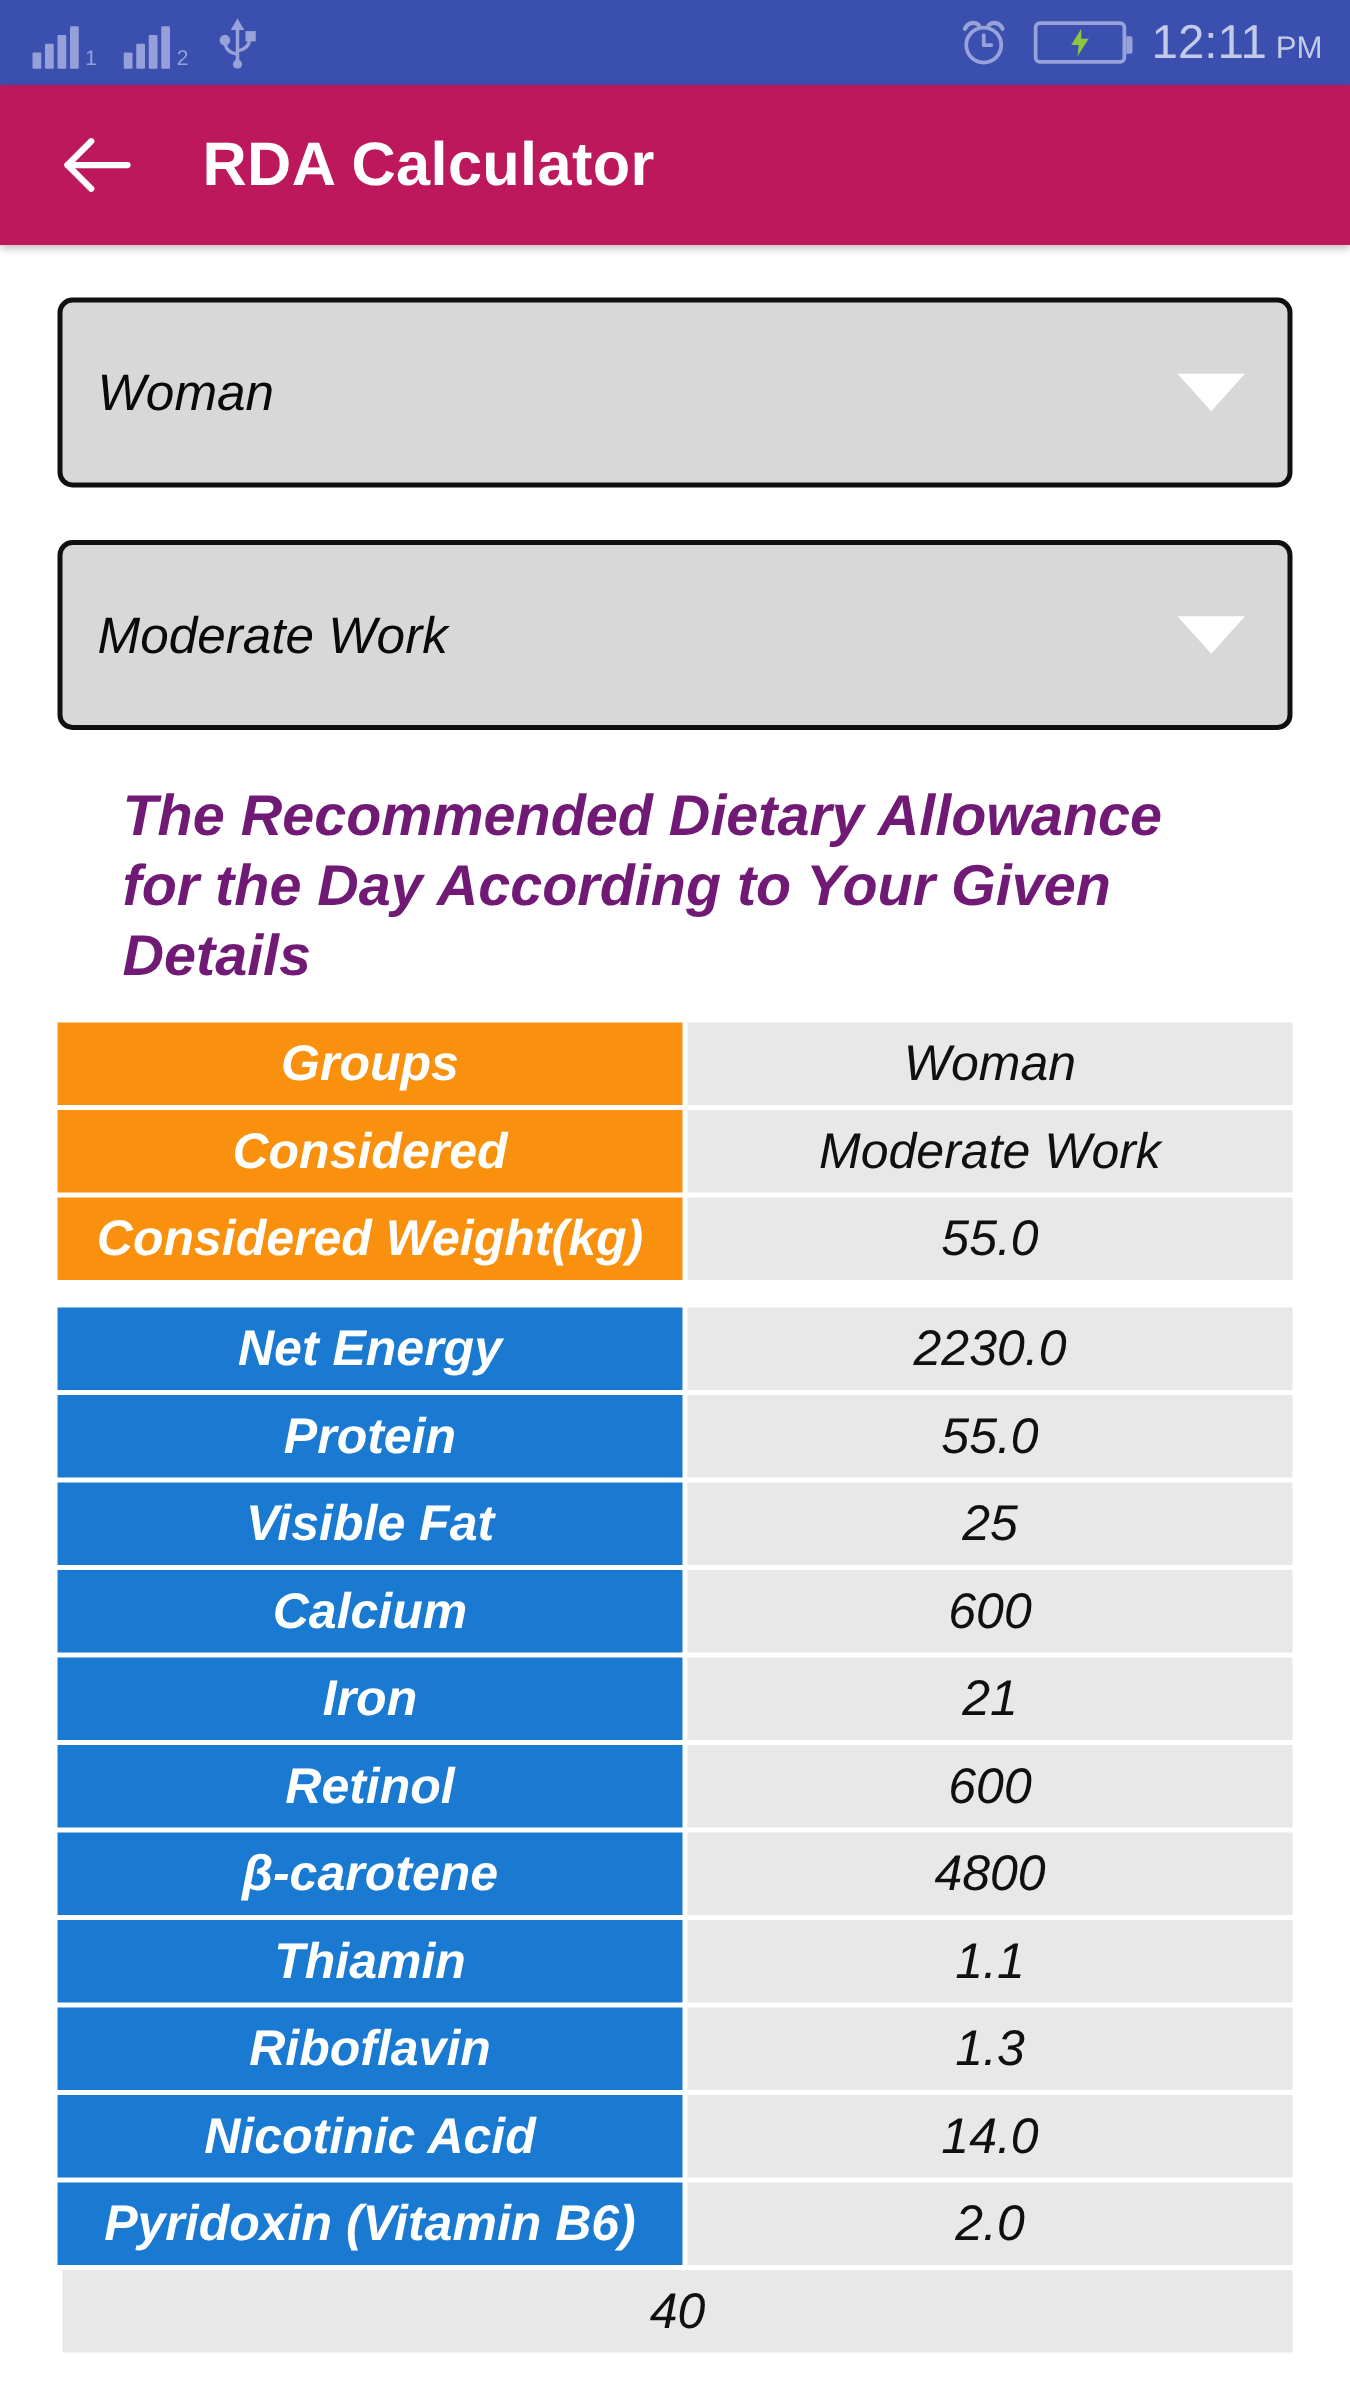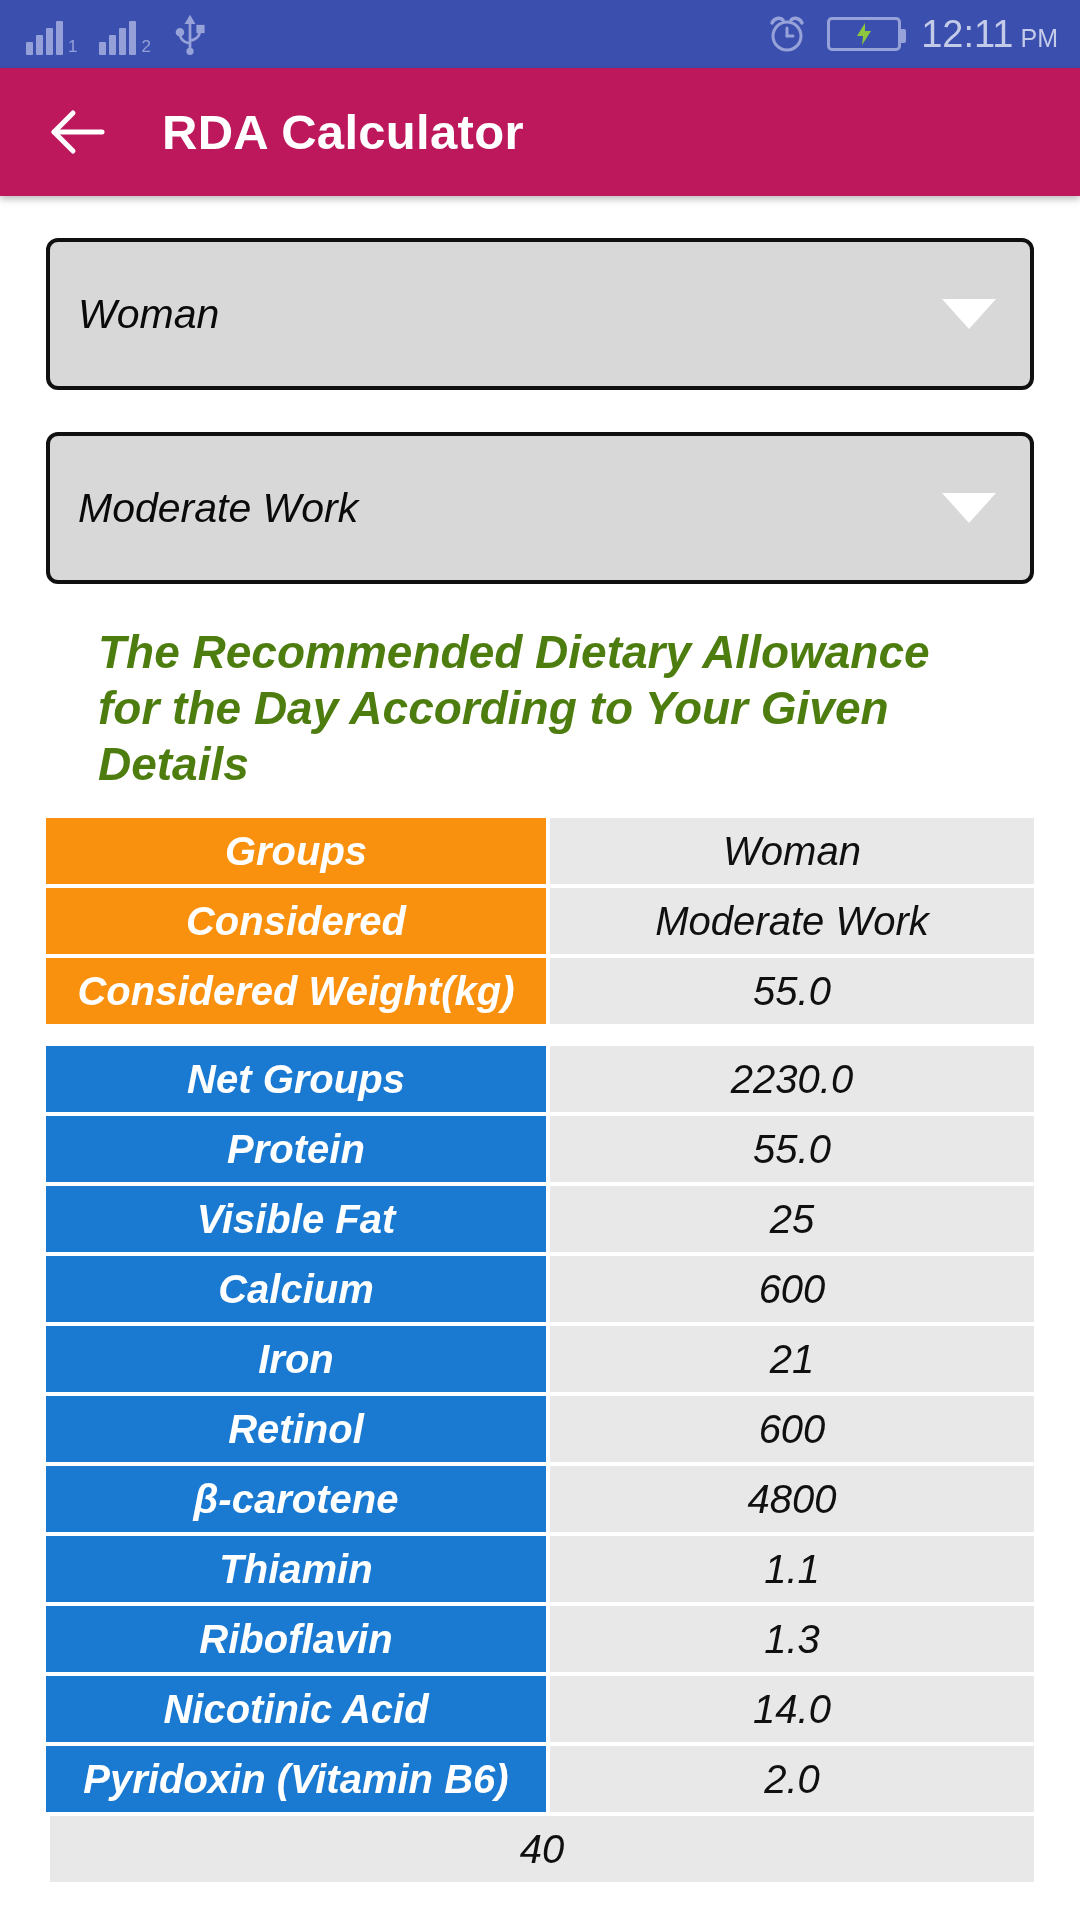--- a/index.html
+++ b/index.html
@@ -86,21 +86,21 @@
   .caret{
     position:absolute; right:34px; top:50%; transform:translateY(-50%);
     width:0; height:0;
     border-left:27px solid transparent;
     border-right:27px solid transparent;
     border-top:30px solid #ffffff;
   }
 
   .headline{
     margin:40px 0 0 52px;
-    color:#4d7c0f;
+    color:#701a75;
     font-size:46px; font-weight:bold;
     line-height:1.22;
     max-width:880px;
   }
 
   
   .table{ margin-top:26px; }
   .trow{
     display:flex;
     align-items:stretch;
@@ -218,21 +218,21 @@
       <div class="tvalue">Moderate Work</div>
     </div>
     <div class="trow">
       <div class="tlabel orange">Considered Weight(kg)</div>
       <div class="tvalue">55.0</div>
     </div>
 
     <div class="gap"></div>
 
     <div class="trow">
-      <div class="tlabel blue">Net Groups</div>
+      <div class="tlabel blue">Net Energy</div>
       <div class="tvalue">2230.0</div>
     </div>
     <div class="trow">
       <div class="tlabel blue">Protein</div>
       <div class="tvalue">55.0</div>
     </div>
     <div class="trow">
       <div class="tlabel blue">Visible Fat</div>
       <div class="tvalue">25</div>
     </div>

